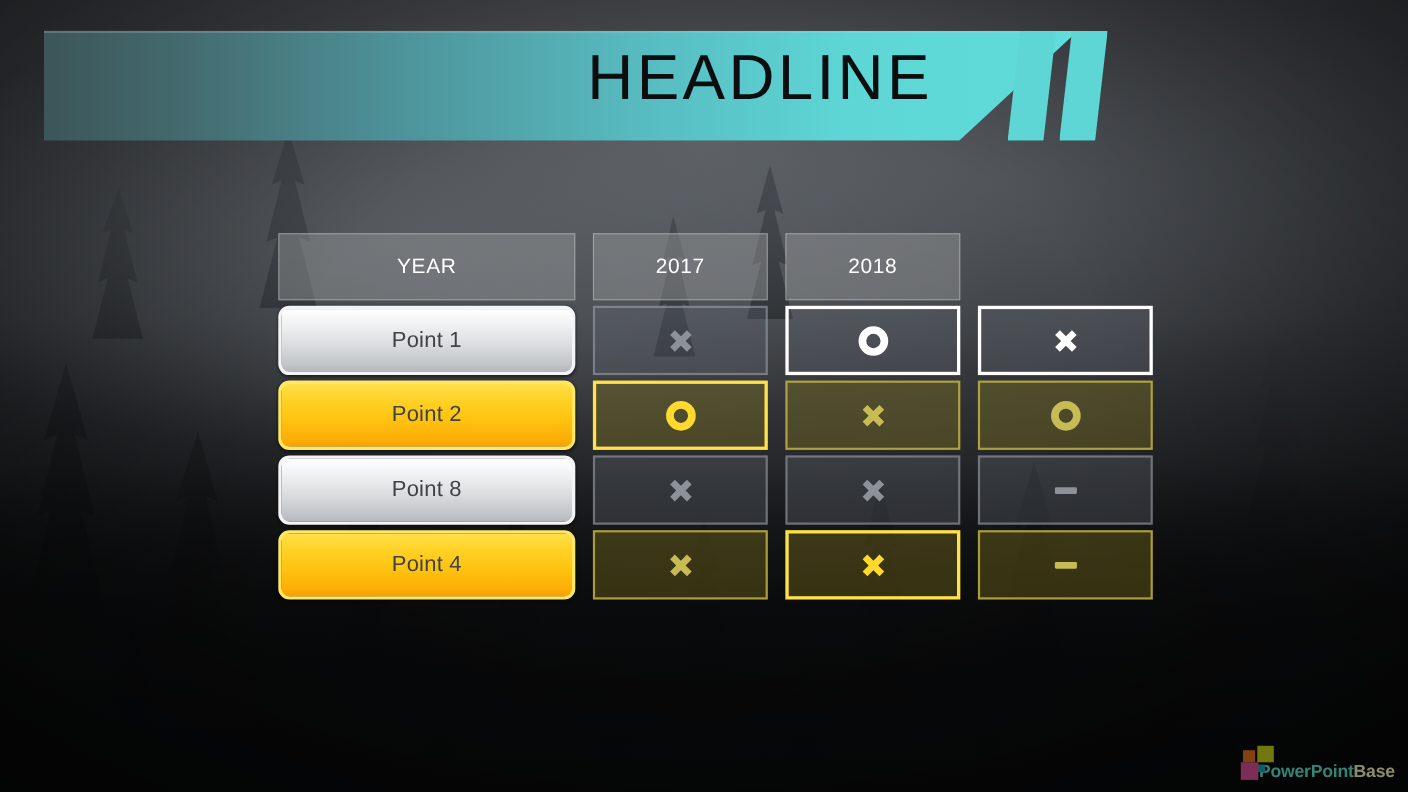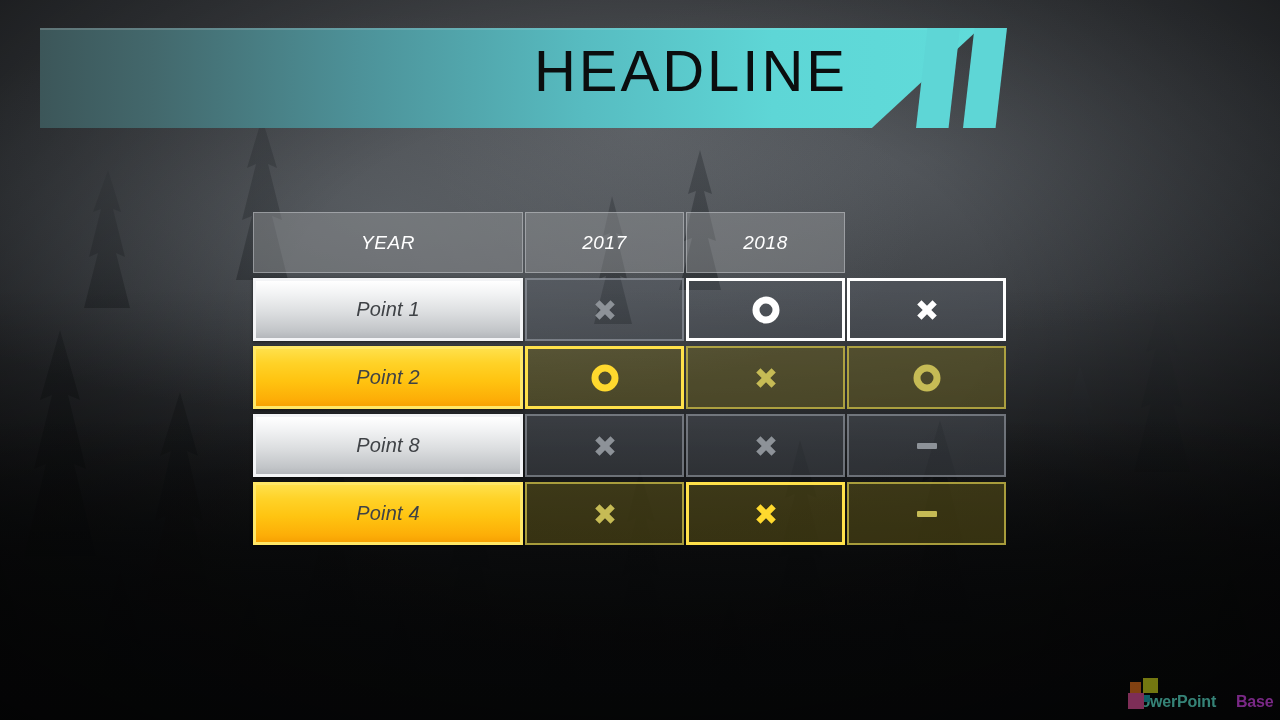--- a/index.html
+++ b/index.html
@@ -54,39 +54,39 @@
     position:absolute; left:0; top:0; width:900px; height:84px;
     display:flex; align-items:center; justify-content:flex-end;
     padding-right:52px;
     color:#0b0d0e; font-size:58px; font-weight:300; letter-spacing:3px;
     font-family:"Liberation Sans", sans-serif;
     white-space:nowrap;
   }
 
   
   #table { position:absolute; left:253px; top:212px; width:770px; }
-  .trow { display:flex; gap:2px; margin-bottom:5px;font-style:italic; }
+  .trow { display:flex; gap:16px; margin-bottom:5px; }
   .trow:last-child { margin-bottom:0; }
   .cell-label { width:270px; flex:0 0 270px; }
   .cell-val   { width:159px; flex:0 0 159px; }
 
   
   .hrow .cell {
     height:61px; display:flex; align-items:center; justify-content:center;
     background:rgba(150,152,156,.45);
     border:1px solid rgba(225,228,232,.40);
     color:#ffffff; font-size:19px; letter-spacing:.6px;
   }
   .hrow .cell-label { border:1px solid rgba(225,228,232,.40); }
 
   
   .pill {
     height:63px; display:flex; align-items:center; justify-content:center;
     font-size:20px; color:#3f4246; letter-spacing:.2px;
-    border-radius:0;
+    border-radius:10px;
   }
   .pill.silver {
     background:linear-gradient(to bottom, #ffffff 0%, #f2f3f4 22%, #dcdee0 55%, #c2c5c8 88%, #b4b7bb 100%);
     border:3px solid #f3f4f6;
     box-shadow:0 1px 3px rgba(0,0,0,.55);
   }
   .pill.gold {
     background:linear-gradient(to bottom, #ffe04a 0%, #ffd227 25%, #ffc411 55%, #fdae07 88%, #f7a103 100%);
     border:3px solid #ffe766;
     box-shadow:0 1px 3px rgba(0,0,0,.55);
@@ -110,21 +110,21 @@
   #logo { position:absolute; left:1128px; top:672px; width:140px; height:40px;
           display:flex; align-items:flex-end; opacity:.55; }
   .logo-marks { position:relative; width:30px; height:34px; }
   .lm { position:absolute; }
   .lm.orange { left:2px;  top:4px;  width:11px; height:11px; background:#e8731c; }
   .lm.yellow { left:15px; top:0px;  width:15px; height:15px; background:#cfd41a; }
   .lm.teal   { left:15px; top:17px; width:7px;  height:7px;  background:#17a8b4; }
   .lm.pink   { left:0px;  top:15px; width:16px; height:16px; background:#e0509a; }
   .logo-text { font-size:16px; font-weight:bold; letter-spacing:-.2px; margin-left:2px; padding-bottom:1px; }
   .logo-text .t1 { color:#5eead4; }
-  .logo-text .t2 { color:#d946ef;padding-left:20px; }
+  .logo-text .t2 { color:#fef9c3; }
 </style>
 </head>
 <body>
 
 <div id="bg">
   <div class="bg-sky"></div>
   <svg class="trees" viewBox="0 0 1280 720" preserveAspectRatio="none">
     <defs>
       <linearGradient id="tfar" x1="0" y1="0" x2="0" y2="1">
         <stop offset="0%" stop-color="#34373b"></stop>

